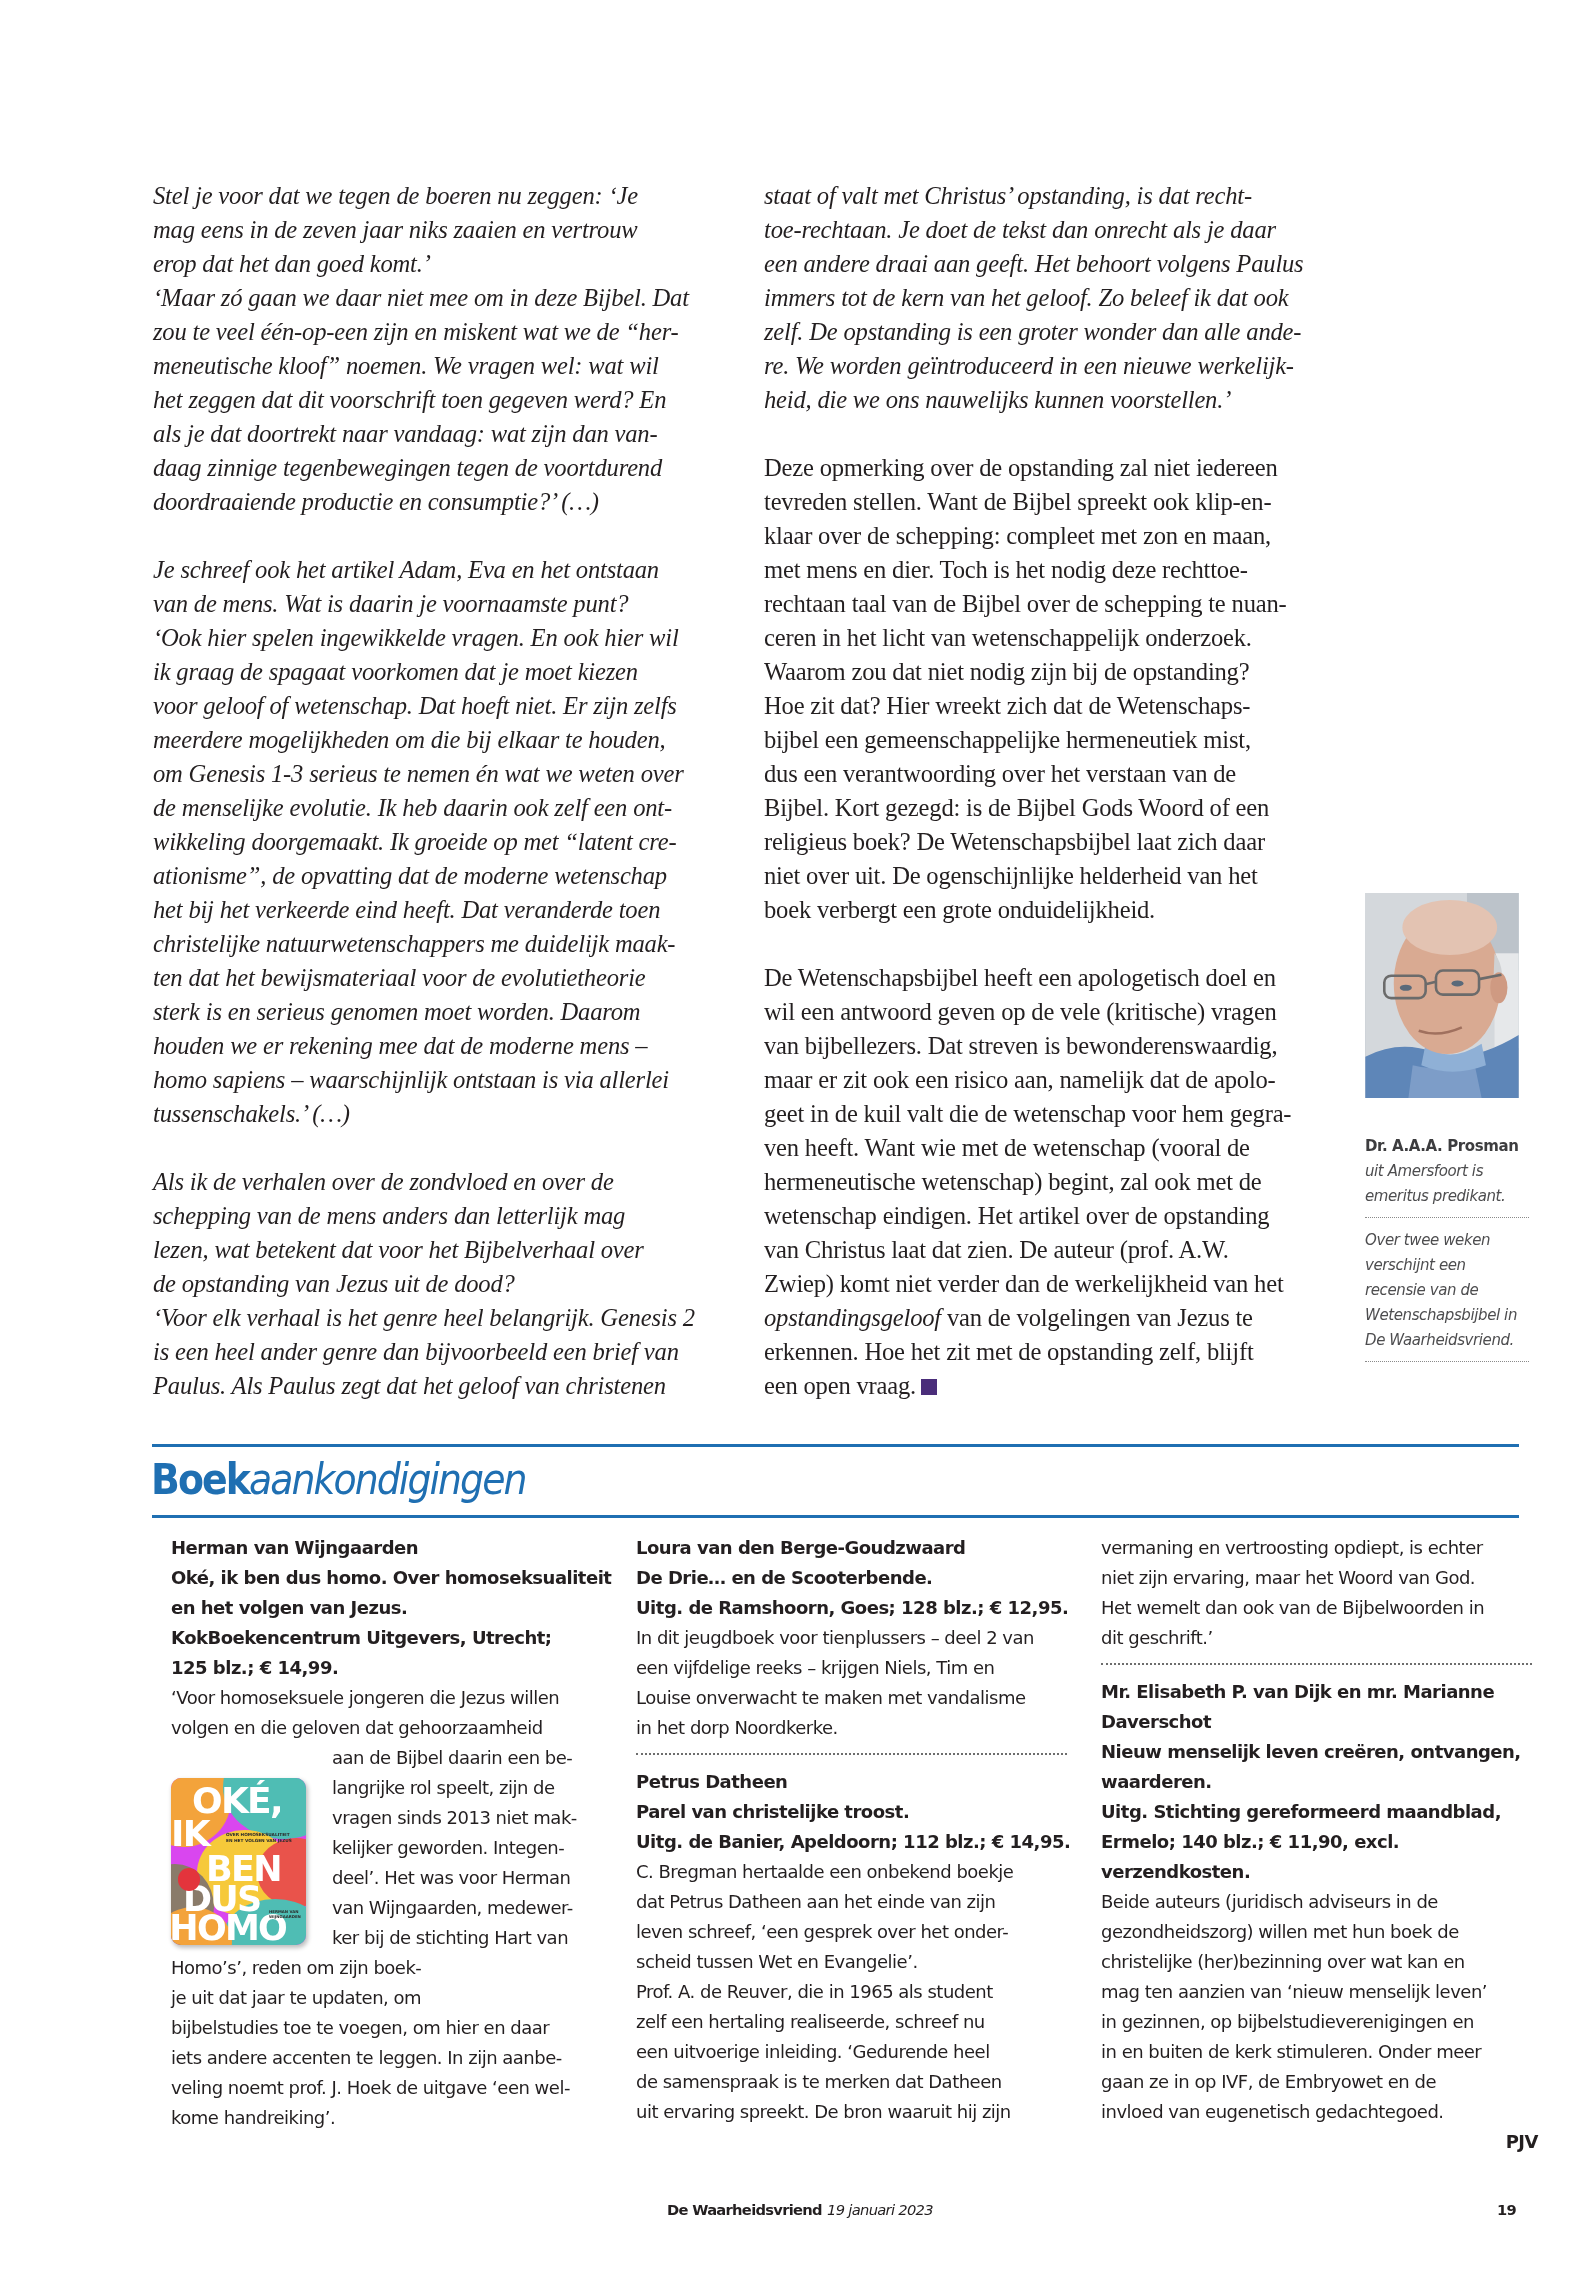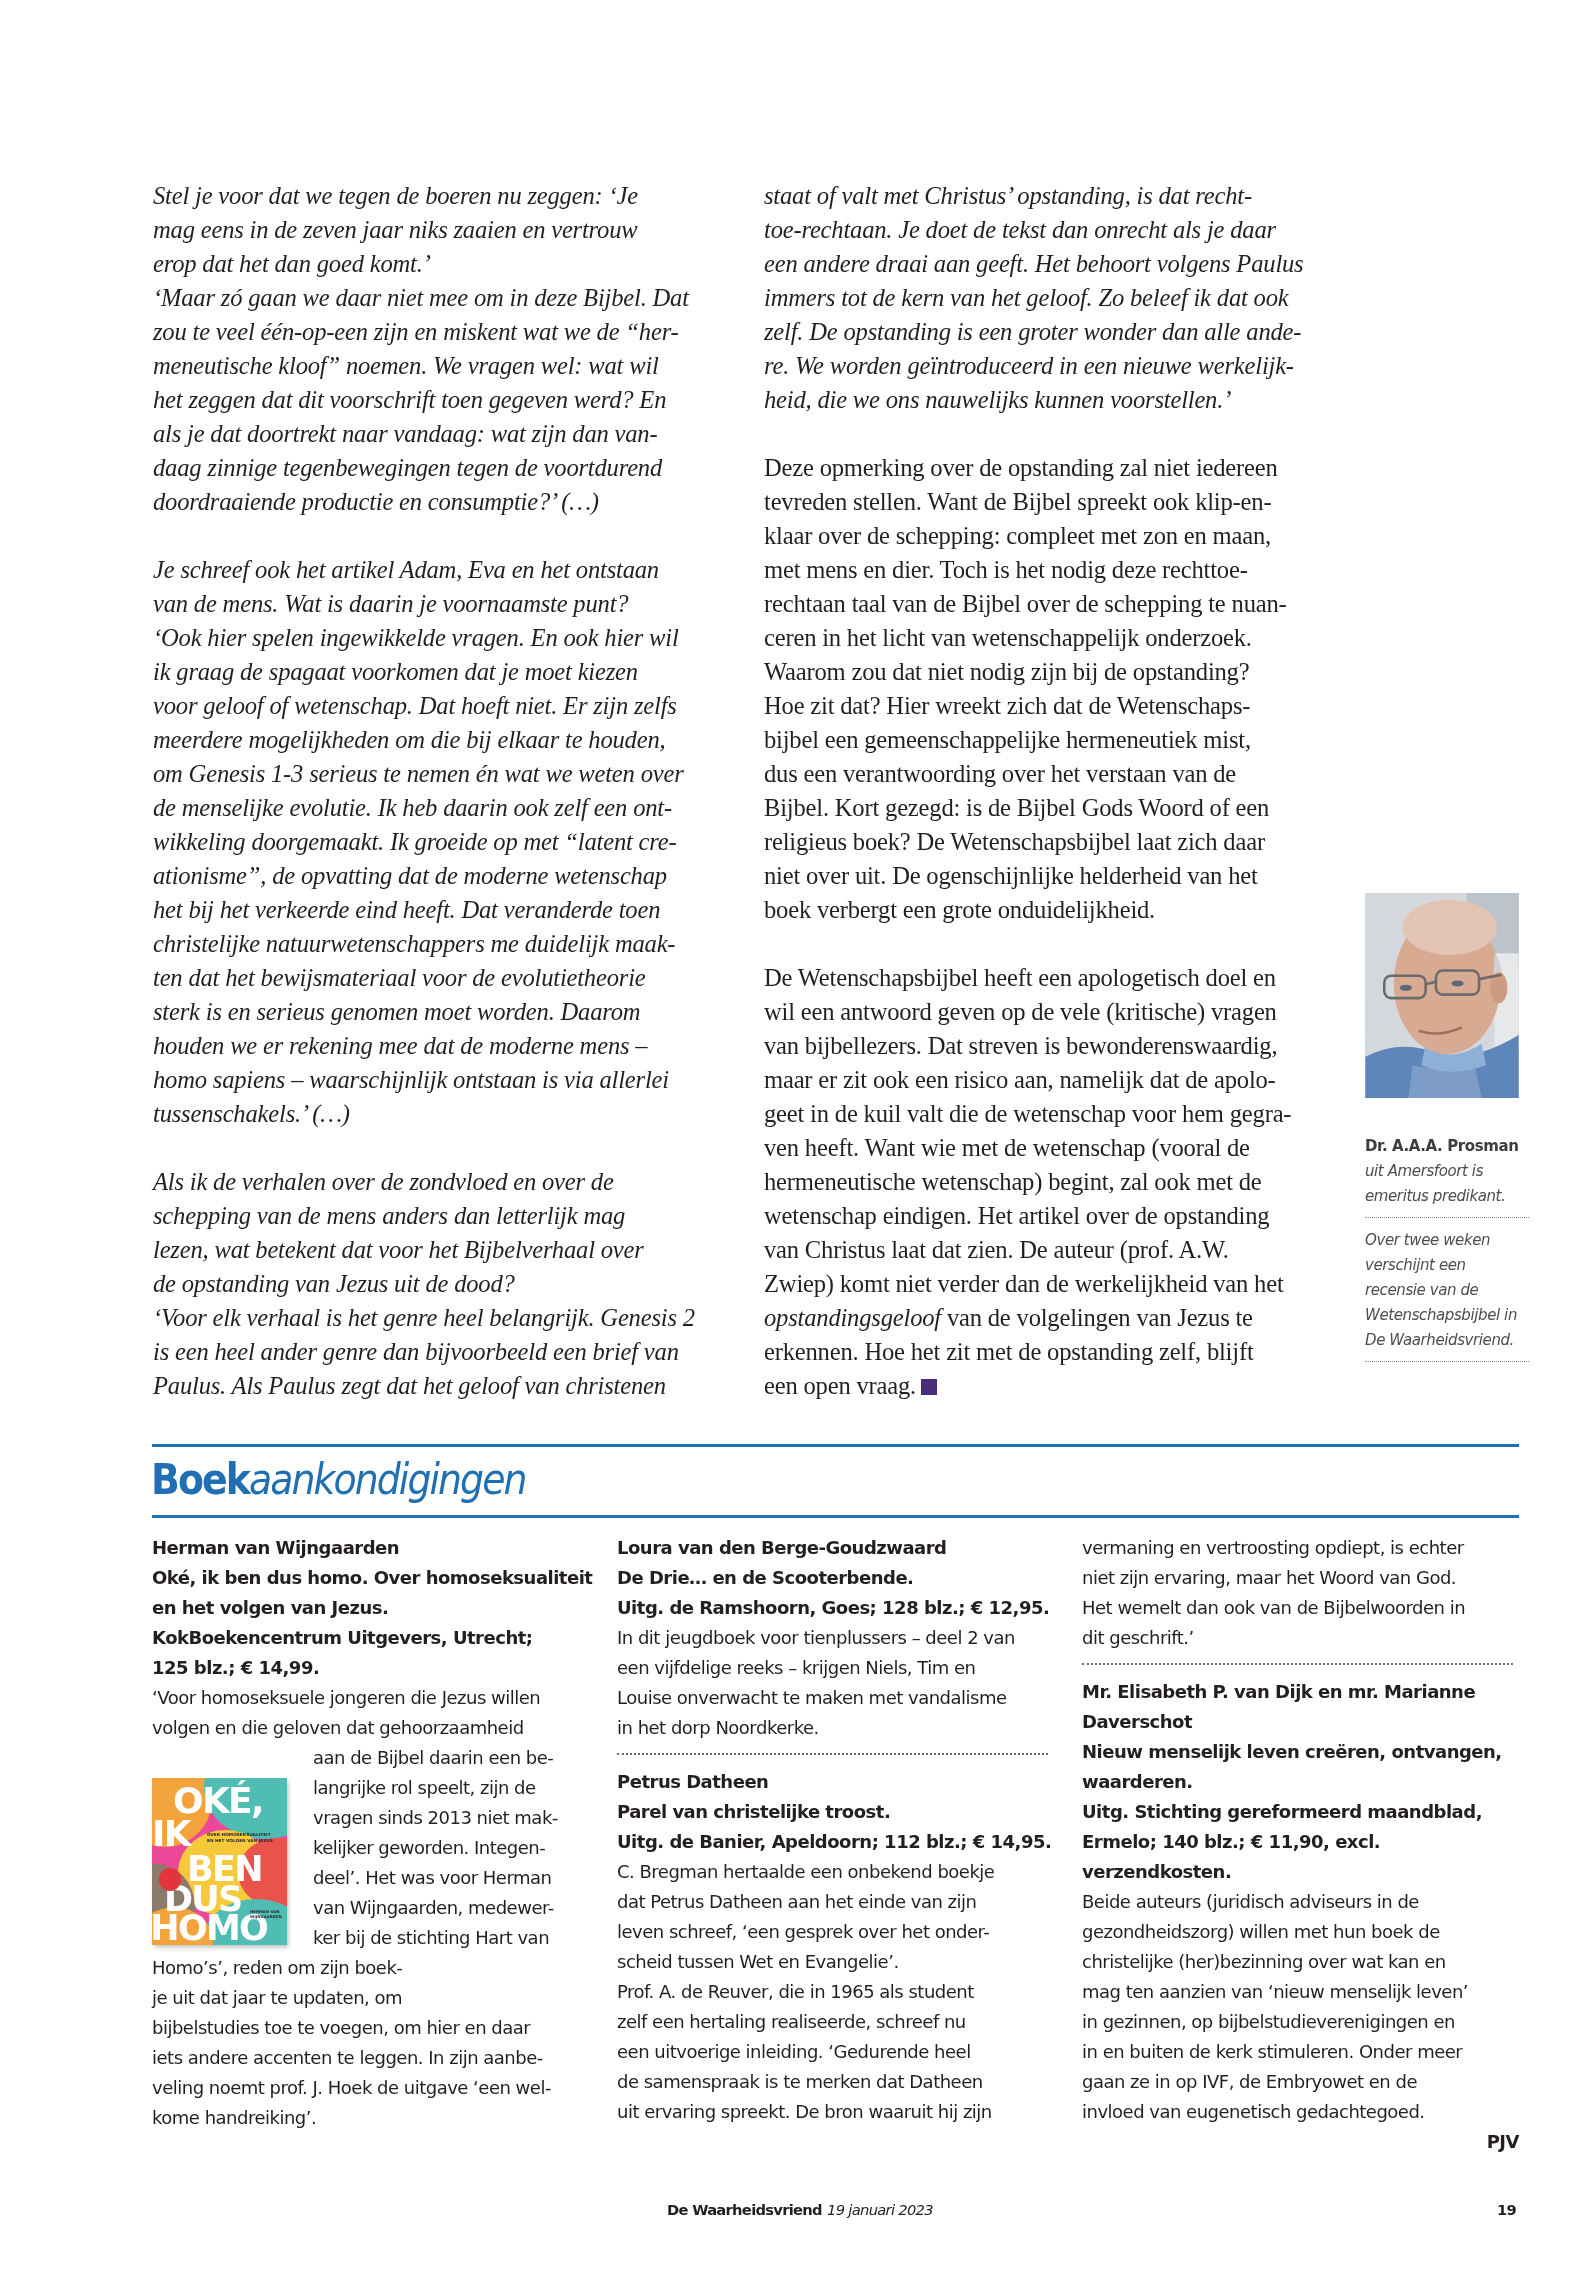--- a/index.html
+++ b/index.html
@@ -80,42 +80,44 @@
   #section-title .i { font-style: italic; font-weight: normal; }
 
   .bcol {
     position: absolute;
     top: 1533px;
     font-family: "DejaVu Sans", "Liberation Sans", sans-serif;
     font-size: 18px;
     line-height: 30px;
     color: #231f20;
     letter-spacing: -0.5px;
+    margin-left: 19px;
   }
   #bcol-1 { left: 152px; width: 449px; }
   #bcol-2 { left: 617px; width: 449px; }
   #bcol-3 { left: 1082px; width: 449px; }
   .bcol .bold { font-weight: bold; }
   .bcol .sep {
     border-top: 2.2px dotted #6d6d6d;
     margin: 10.4px 0 12px 0;
     height: 0;
     width: 431px;
   }
   .bcol .right { text-align: right; font-weight: bold; padding-right: 12px; }
 
   
   #book-cover {
     float: left;
     width: 135px; height: 167px;
     margin: 5.2px 26px 0 0;
     position: relative;
     overflow: hidden;
-    background: #ec4899;
+    background: #d946ef;
     box-shadow: 1.7px 2.6px 4.3px rgba(0,0,0,0.25);
+    border-radius: 10px;
   }
   #book-cover .blob { position: absolute; border-radius: 50%; }
   #book-cover .ttl {
     position: absolute; left: 0; right: 0;
     font-family: "DejaVu Sans", "Liberation Sans", sans-serif;
     font-weight: bold; color: #ffffff;
     letter-spacing: -1.7px;
     line-height: 1;
   }
   #book-cover .sub {

